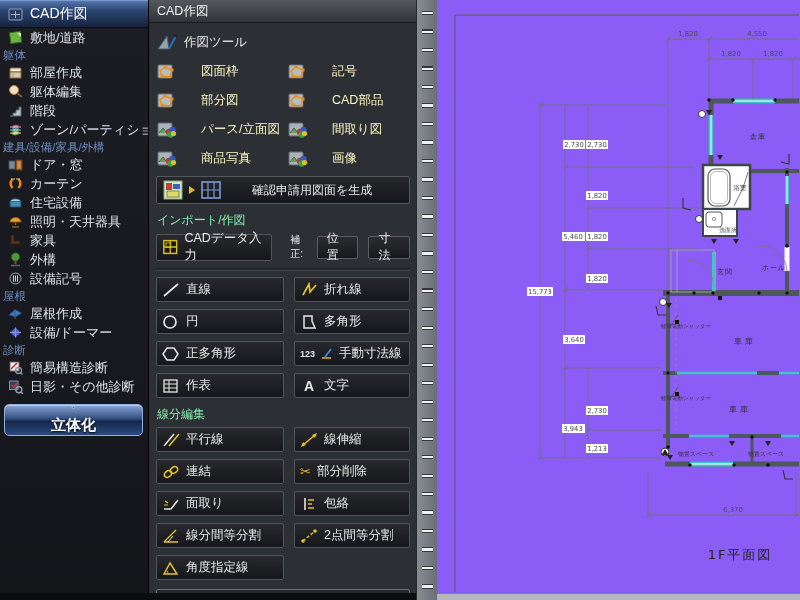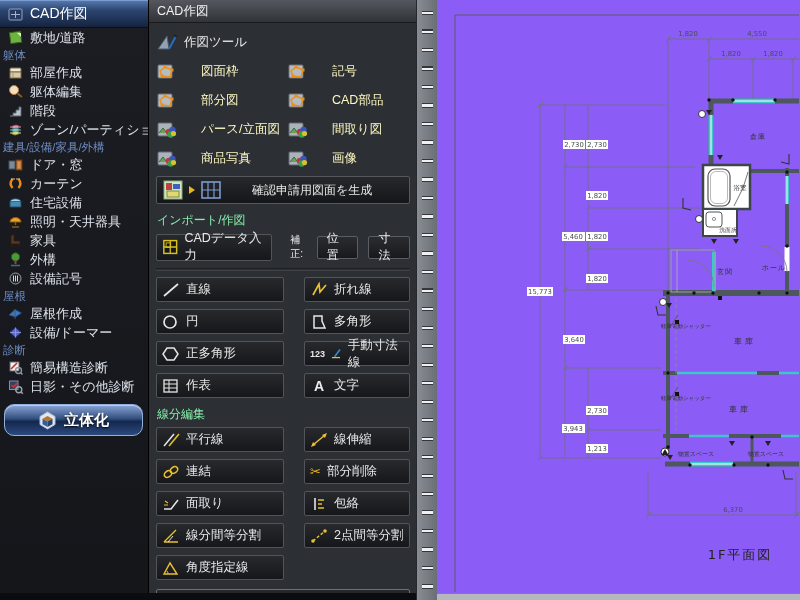--- a/index.html
+++ b/index.html
@@ -5,42 +5,42 @@
   html,body{margin:0;padding:0;background:#000;}
   #app{position:relative;width:800px;height:600px;overflow:hidden;background:#17181d;
        font-family:"Liberation Sans","DejaVu Sans",sans-serif;-webkit-font-smoothing:antialiased;}
   
   #sidebar{position:absolute;left:0;top:0;width:148px;height:600px;background:linear-gradient(180deg,#1b1d23,#14161a);}
   .sb-item{display:flex;align-items:center;gap:6px;height:19px;padding-left:7px;color:#dde2ea;font-size:13px;white-space:nowrap;cursor:default;}
   .sb-item.selected{height:26px;background:linear-gradient(180deg,#5577ab 0%,#2c4671 35%,#16233f 100%);
       border-top:1px solid #7b9cd0;border-bottom:1px solid #090e18;color:#fff;font-size:14px;}
   .sb-header{color:#6d8cc2;font-size:11.5px;height:16px;line-height:17px;padding-left:3px;}
   .icon16{width:17px;height:17px;flex:0 0 17px;}
-  #solid-btn{margin:8px 5px 0 4px;height:30px;border-radius:10px;border:1px solid #93aedd;
+  #solid-btn{margin:8px 5px 0 4px;height:30px;border-radius:5px;border:1px solid #93aedd;
       background:linear-gradient(180deg,#8aa6d8 0%,#33507e 45%,#14284e 55%,#2b4a7e 100%);
       display:flex;align-items:center;justify-content:center;gap:7px;color:#fff;font-weight:bold;font-size:15px;
-      text-shadow:0 1px 2px #000;box-shadow:inset 0 1px 0 #b9ccec;}
+      text-shadow:0 1px 2px #000;box-shadow:inset 0 1px 0 #b9ccec;flex-direction:column;}
   
   #panel{position:absolute;left:148px;top:0;width:268px;height:600px;background:#2c2f33;border-left:1px solid #000;box-sizing:border-box;}
   #panel-title{height:22px;background:linear-gradient(180deg,#54585e,#303337);border-bottom:1px solid #1a1b1d;
       color:#f2f2f2;font-size:12.5px;line-height:22px;padding-left:8px;}
   .p-inner{padding:6px 6px 0 7px;}
   .row{display:flex;align-items:center;gap:6px;color:#e9e9e9;font-size:12.5px;}
   .gal-grid{display:grid;grid-template-columns:129px 1fr;gap:6px 2px;margin-top:5px;}
   .gal{display:flex;align-items:center;gap:23px;color:#fef9c3;font-size:12.5px;height:23px;}
   .icon22{width:22px;height:19px;flex:0 0 22px;}
   .wbtn{margin-top:6px;height:26px;background:linear-gradient(180deg,#26282c,#141619);
       border:1px solid #54585d;border-radius:2px;display:flex;align-items:center;gap:5px;
       color:#e9e9e9;font-size:12px;padding:0 6px;}
   .sec-header{color:#86efac;font-size:12px;margin:8px 0 4px 1px;}
   .tbtn{height:25px;background:linear-gradient(180deg,#27292d,#15171a);border:1px solid #515559;border-radius:2px;
       display:flex;align-items:center;gap:6px;color:#e9e9e9;font-size:12.5px;padding:0 5px;box-sizing:border-box;}
   .sbtn{height:21px;background:linear-gradient(180deg,#2a2c30,#17191c);border:1px solid #5a5e63;border-radius:2px;
       color:#ececec;font-size:12px;padding:0 9px;display:flex;align-items:center;}
-  .tool-grid{display:grid;grid-template-columns:128px 1fr;gap:7px 20px;margin-top:6px;}
+  .tool-grid{display:grid;grid-template-columns:128px 1fr;gap:7px 10px;margin-top:6px;}
   .sep{height:1px;border-top:1px solid #1e2023;border-bottom:1px solid #3e4145;margin:7px 0 0 0;}
   .g{width:18px;height:16px;flex:0 0 18px;}
   .glyph-num{color:#e8e8e8;font-size:9px;font-weight:bold;letter-spacing:0;}
   .glyph-sc{color:#e8b820;font-size:13px;line-height:13px;}
   #layer-btn{margin-top:9px;height:28px;background:linear-gradient(180deg,#26282c,#121416);
       border:1px solid #6c7077;border-radius:2px;display:flex;align-items:center;gap:6px;justify-content:center;
       color:#eee;font-size:13px;}
   #bottom-left{position:absolute;left:0;bottom:0;width:416px;height:7px;background:#0b0c0f;}
   
   #ruler{position:absolute;left:416px;top:0;width:21px;height:600px;border-left:1px solid #26282b;box-sizing:border-box;

